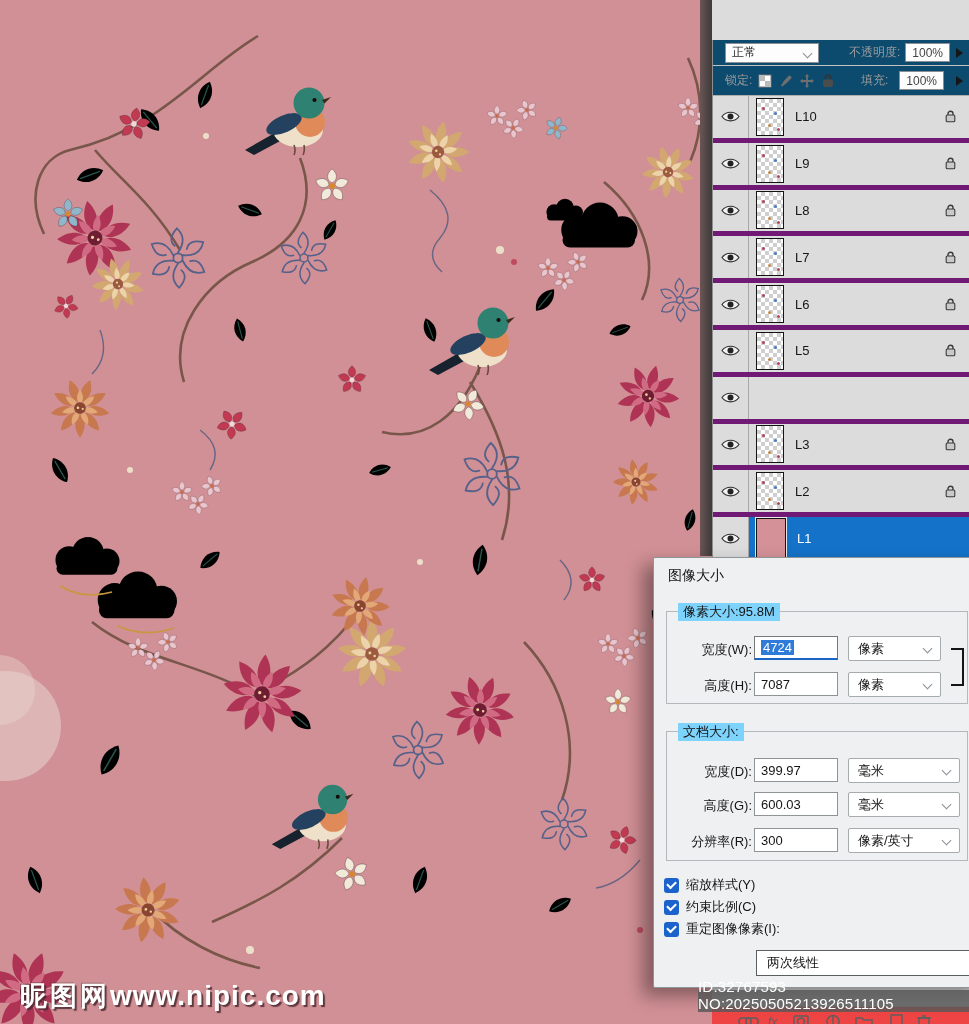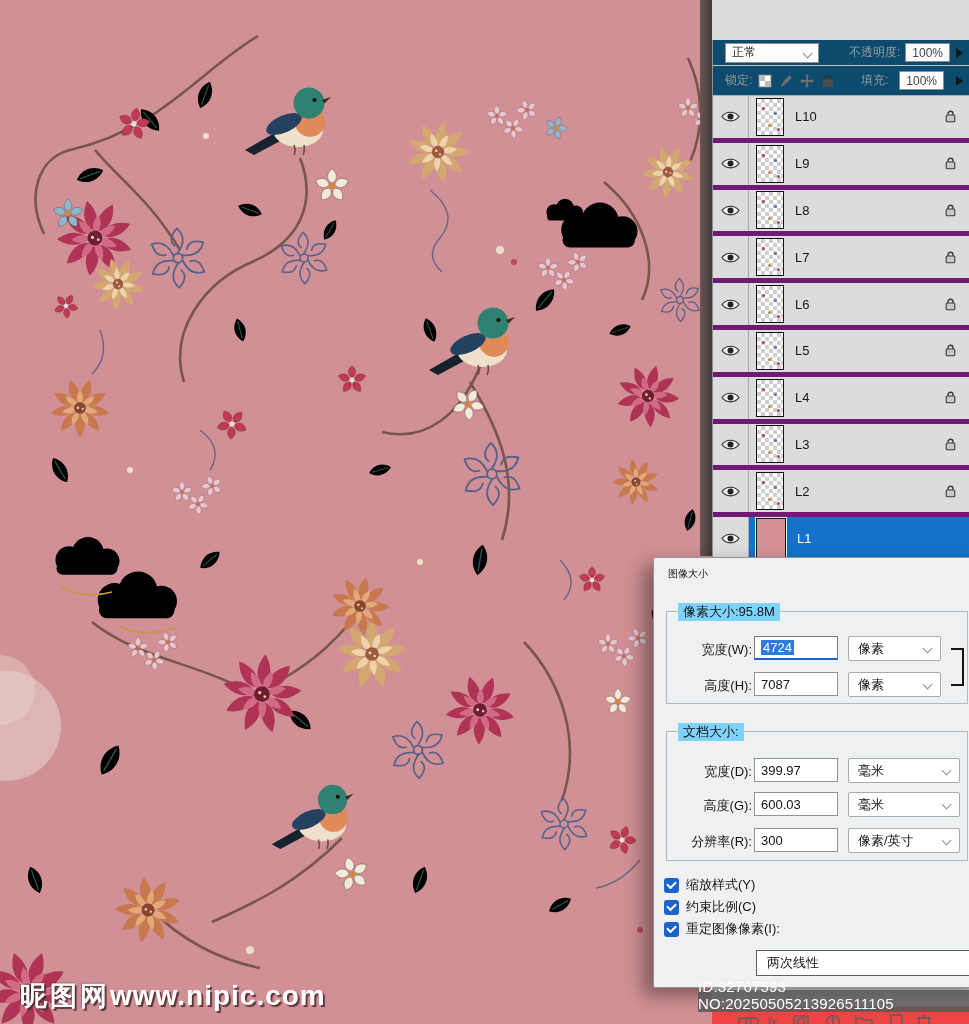--- a/index.html
+++ b/index.html
@@ -53,21 +53,21 @@
   .lname { font-size:13px; color:#161616; }
   .lock-cell { margin-left:auto; margin-right:13px; display:flex; align-items:center; }
 
   .panel-footer { position:absolute; left:712px; top:1006px; width:257px; height:18px; background:#ef4444;
     border-top:1px solid #bdbdbd; z-index:3; padding:6px 0 0 26px; }
 
   
   .dialog { position:absolute; left:653px; top:557px; width:332px; height:431px; background:#eef0f1;
     border:1px solid #8f9496; border-radius:2px; box-shadow:-10px 8px 18px rgba(0,0,0,.38); z-index:10;
     font-size:13px; color:#141414; }
-  .dlg-title { position:absolute; left:14px; top:9px; font-size:10px; }
+  .dlg-title { position:absolute; left:14px; top:9px; font-size:14px; }
   .grp { position:absolute; border:1px solid #b4b9bb; }
   .grp1 { left:12px; top:53px; width:302px; height:93px; }
   .grp2 { left:12px; top:173px; width:302px; height:130px; }
   .legend { position:absolute; background:#7dd3fc; padding:0 5px; z-index:11; }
   .lg1 { left:24px; top:45px; }
   .lg2 { left:24px; top:165px; }
   .flab { position:absolute; width:84px; text-align:right; }
   .finput { position:absolute; left:100px; width:84px; height:24px; background:#fff; border:1px solid #8f9496;
     display:flex; align-items:center; padding-left:6px; }
   .finput.focused { border-color:#74797c; border-bottom:2px solid #1a66c4; }
@@ -476,29 +476,20 @@
             </svg>
           </span>
         </div>
     </div>
     <div class="lrow">
       <div class="eye-cell">
           <svg width="19" height="13">
             <use href="#icon-eye"></use>
           </svg>
         </div>
-      <div class="lrow-main">
-          <div class="thumb"></div>
-        <span class="lname">L4</span>
-        <span class="lock-cell">
-            <svg width="11" height="13">
-              <use href="#icon-lock"></use>
-            </svg>
-          </span>
-        </div>
     </div>
     <div class="lrow">
       <div class="eye-cell">
           <svg width="19" height="13">
             <use href="#icon-eye"></use>
           </svg>
         </div>
       <div class="lrow-main">
           <div class="thumb"></div>
         <span class="lname">L3</span>

